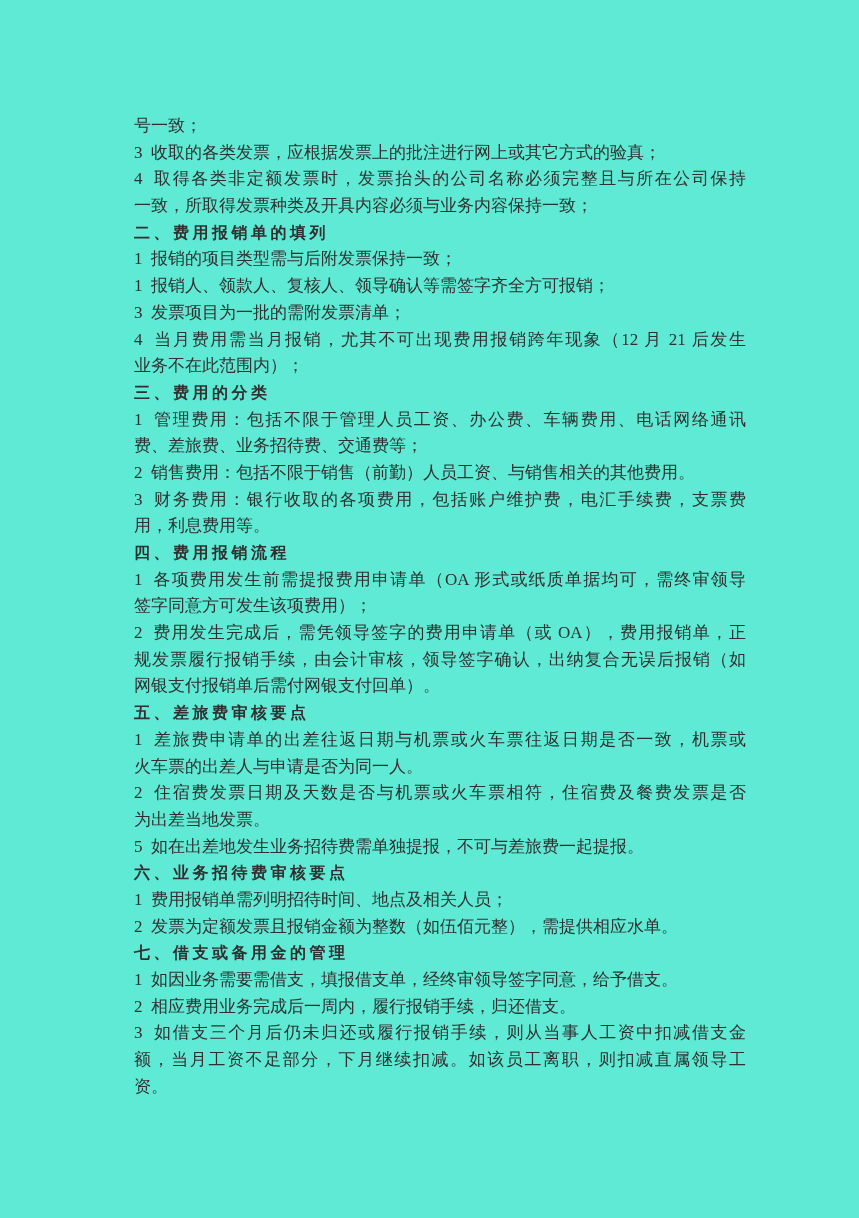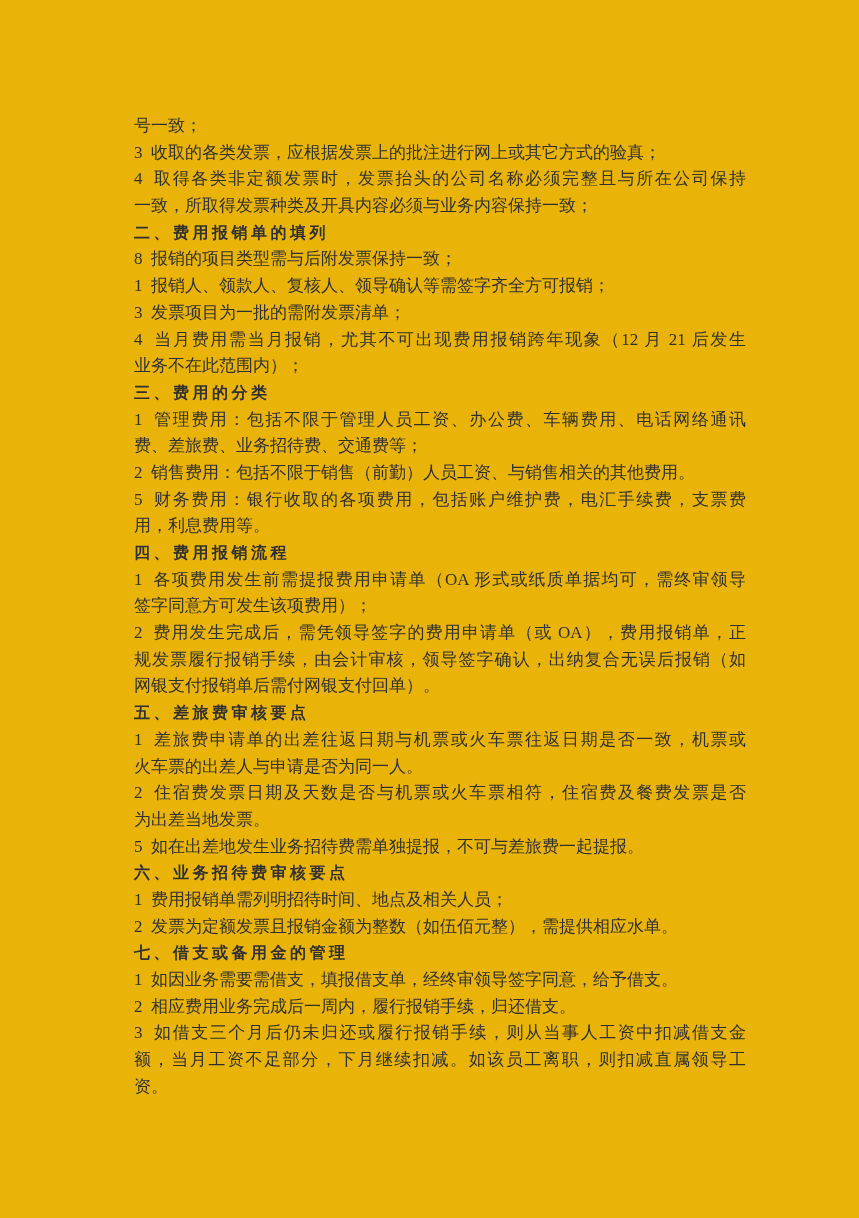--- a/index.html
+++ b/index.html
@@ -4,21 +4,21 @@
 <style>
   html, body {
     margin: 0;
     padding: 0;
     background: #ffffff;
   }
   .page {
     position: relative;
     width: 859px;
     height: 1218px;
-    background: #eab308;
+    background: #5eead4;
     overflow: hidden;
   }
   .textblock {
     position: absolute;
     left: 134px;
     top: 113px;
     width: 612px;
     font-family: "Liberation Serif", "DejaVu Serif", serif;
     color: #303030;
   }
@@ -43,30 +43,30 @@
 </head>
 <body>
 
 <div class="page">
   <div class="textblock" id="textblock" style="color: rgb(48, 48, 48);">
       <div class="line body">号一致；</div>
       <div class="line body">3  收取的各类发票，应根据发票上的批注进行网上或其它方式的验真；</div>
       <div class="line body fill">4  取得各类非定额发票时，发票抬头的公司名称必须完整且与所在公司保持</div>
       <div class="line body">一致，所取得发票种类及开具内容必须与业务内容保持一致；</div>
       <div class="line heading">二、费用报销单的填列</div>
-      <div class="line body">8  报销的项目类型需与后附发票保持一致；</div>
+      <div class="line body">1  报销的项目类型需与后附发票保持一致；</div>
       <div class="line body">1  报销人、领款人、复核人、领导确认等需签字齐全方可报销；</div>
       <div class="line body">3  发票项目为一批的需附发票清单；</div>
       <div class="line body fill">4  当月费用需当月报销，尤其不可出现费用报销跨年现象（12 月 21 后发生</div>
       <div class="line body">业务不在此范围内）；</div>
       <div class="line heading">三、费用的分类</div>
       <div class="line body fill">1  管理费用：包括不限于管理人员工资、办公费、车辆费用、电话网络通讯</div>
       <div class="line body">费、差旅费、业务招待费、交通费等；</div>
       <div class="line body">2  销售费用：包括不限于销售（前勤）人员工资、与销售相关的其他费用。</div>
-      <div class="line body fill">5  财务费用：银行收取的各项费用，包括账户维护费，电汇手续费，支票费</div>
+      <div class="line body fill">3  财务费用：银行收取的各项费用，包括账户维护费，电汇手续费，支票费</div>
       <div class="line body">用，利息费用等。</div>
       <div class="line heading">四、费用报销流程</div>
       <div class="line body fill">1  各项费用发生前需提报费用申请单（OA 形式或纸质单据均可，需终审领导</div>
       <div class="line body">签字同意方可发生该项费用）；</div>
       <div class="line body fill">2  费用发生完成后，需凭领导签字的费用申请单（或 OA），费用报销单，正</div>
       <div class="line body fill">规发票履行报销手续，由会计审核，领导签字确认，出纳复合无误后报销（如</div>
       <div class="line body">网银支付报销单后需付网银支付回单）。</div>
       <div class="line heading">五、差旅费审核要点</div>
       <div class="line body fill">1  差旅费申请单的出差往返日期与机票或火车票往返日期是否一致，机票或</div>
       <div class="line body">火车票的出差人与申请是否为同一人。</div>

